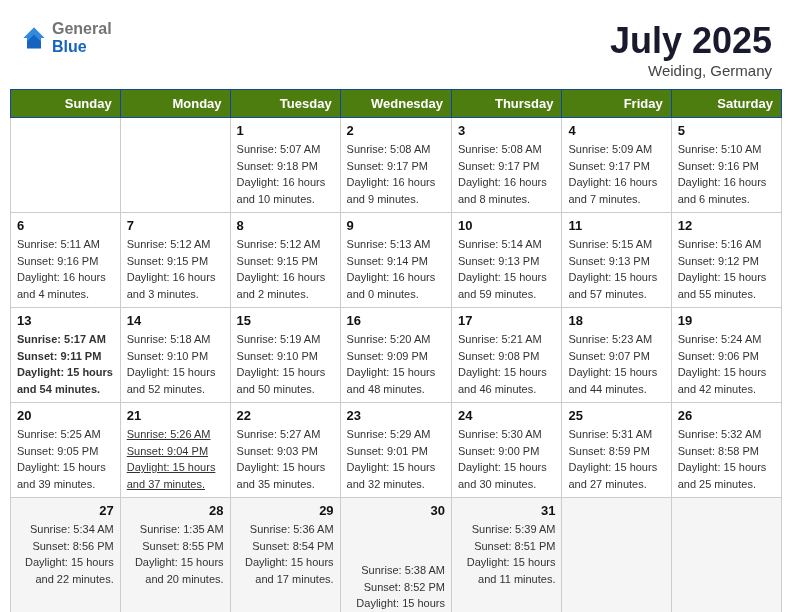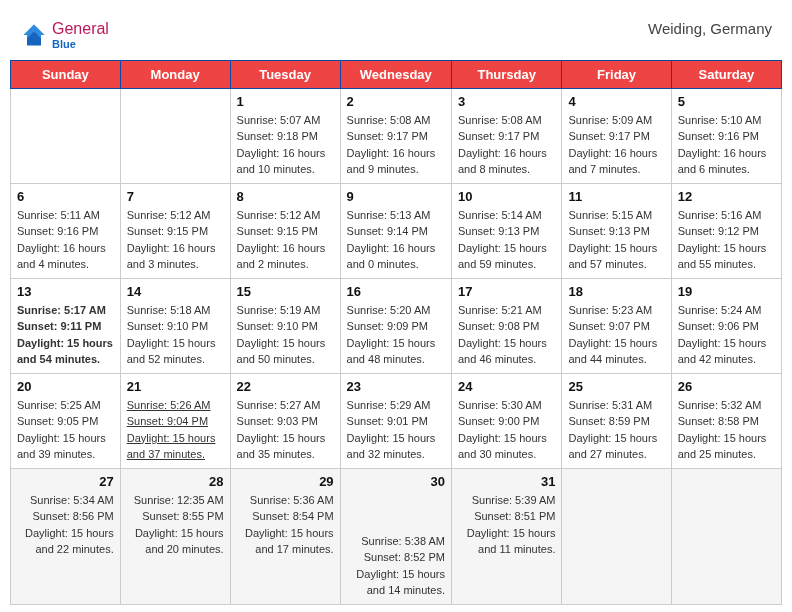--- a/index.html
+++ b/index.html
@@ -21,25 +21,25 @@
       align-items: center;
       gap: 4px;
     }
     .logo-text {
       display: flex;
       flex-direction: column;
       line-height: 1.1;
     }
     .logo-general {
       font-size: 16px;
-      font-weight: normal;
-      color: #be185d;
+      font-weight: bold;
+      color: #737373;
     }
     .logo-blue {
-      font-size: 11px;
+      font-size: 16px;
       font-weight: bold;
       color: #1565c0;
     }
     .logo-icon {
       width: 28px;
       height: 28px;
     }
     .title-section {
       text-align: right;
     }
@@ -51,23 +51,23 @@
     .location {
       font-size: 15px;
       color: #444;
     }
     .calendar {
       width: 100%;
       border-collapse: collapse;
       margin-top: 5px;
     }
     .calendar th {
-      background: #ef4444;
+      background: #4d7c0f;
       color: #fff;
-      text-align: center;
+      text-align: right;
       padding: 6px 8px;
       font-size: 13px;
       font-weight: bold;
       border: 1px solid #0d47a1;
     }
     .calendar td {
       border: 1px solid #ccc;
       vertical-align: top;
       padding: 5px 6px;
       width: 113px;
@@ -103,20 +103,21 @@
     <svg class="logo-icon" viewBox="0 0 40 40">
       <polygon points="20,5 35,20 30,20 30,35 10,35 10,20 5,20" fill="#1565c0"></polygon>
       <polygon points="20,5 35,20 30,20 30,25 20,15 10,25 10,20 5,20" fill="#42a5f5" opacity="0.6"></polygon>
     </svg>
     <div class="logo-text">
       <span class="logo-general">General</span>
       <span class="logo-blue">Blue</span>
     </div>
   </div>
   <div class="title-section">
+    <div class="month-year">July 2025</div>
     <div class="location">Weiding, Germany</div>
   </div>
 </div>
 
 <table class="calendar">
   <thead>
     <tr>
     <th>Sunday</th>
         <th>Monday</th>
         <th>Tuesday</th>
@@ -295,21 +296,21 @@
       </tr>
       <tr>
         <td>
           <div class="day-number">27</div>
           <div class="day-info" style="white-space: pre-line;">Sunrise: 5:34 AM
 Sunset: 8:56 PM
 Daylight: 15 hours and 22 minutes.</div>
         </td>
         <td>
           <div class="day-number">28</div>
-          <div class="day-info" style="white-space: pre-line;">Sunrise: 12:35 AM
+          <div class="day-info" style="white-space: pre-line;">Sunrise: 1:35 AM
 Sunset: 8:55 PM
 Daylight: 15 hours and 20 minutes.</div>
         </td>
         <td>
           <div class="day-number">29</div>
           <div class="day-info" style="white-space: pre-line;">Sunrise: 5:36 AM
 Sunset: 8:54 PM
 Daylight: 15 hours and 17 minutes.</div>
         </td>
         <td>

